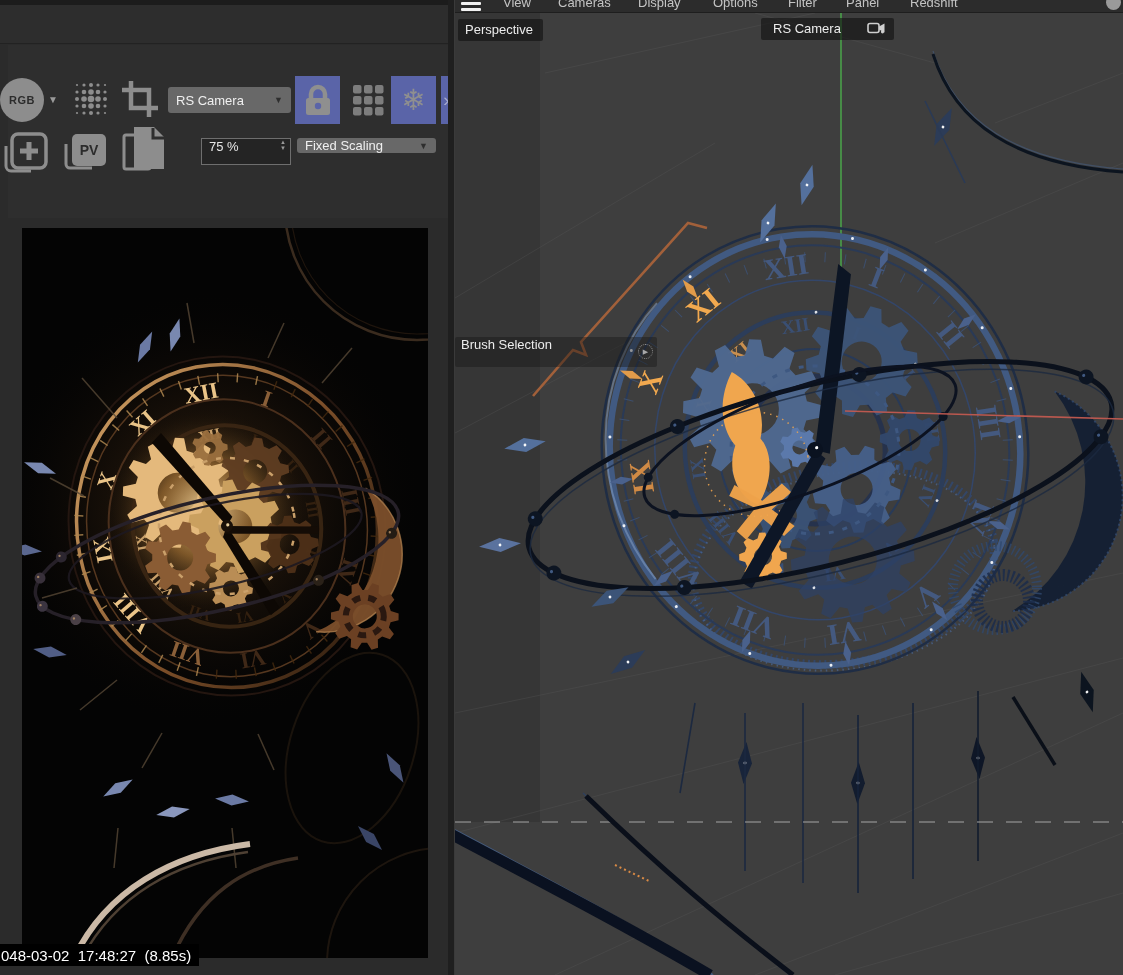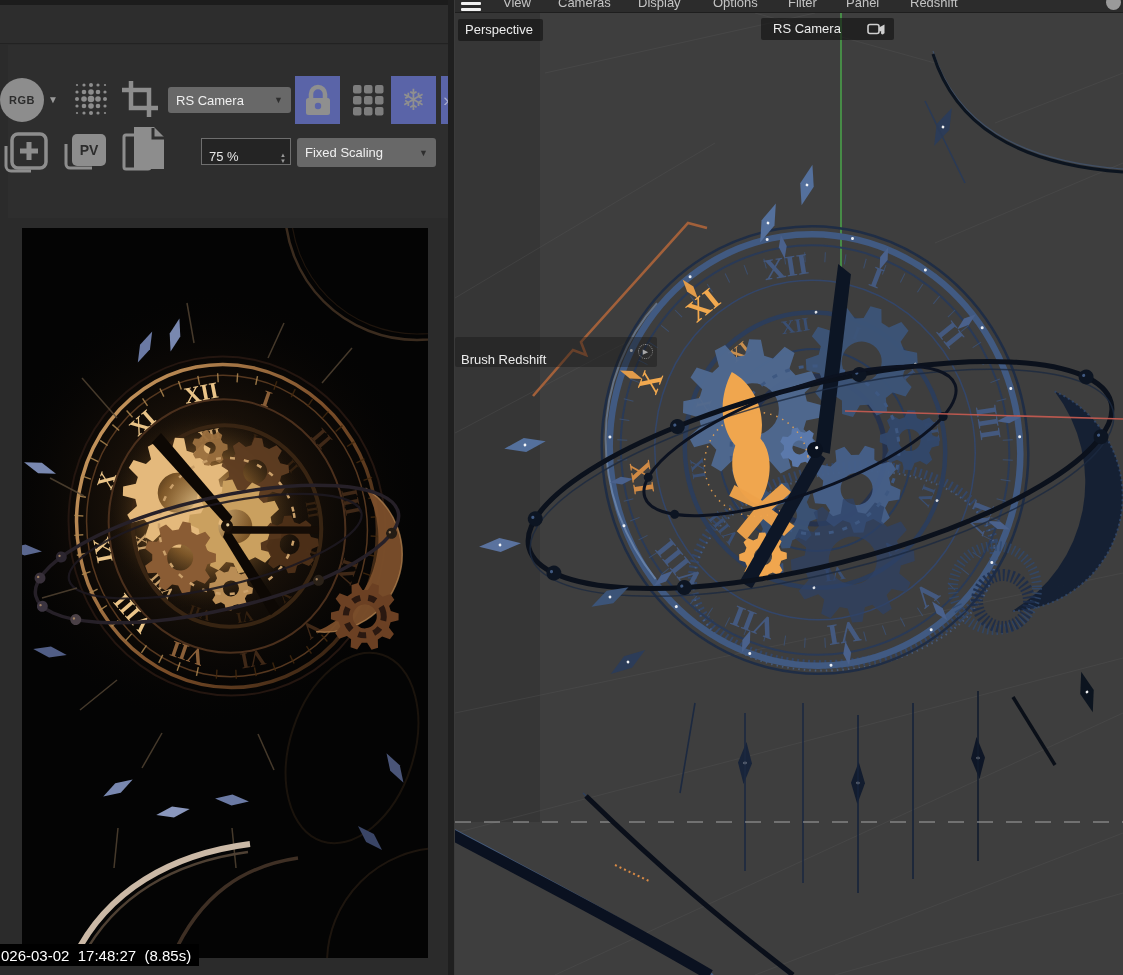--- a/index.html
+++ b/index.html
@@ -15,37 +15,37 @@
   #lp-toolbar{left:8px;top:45px;width:448px;height:173px;background:#2e2e2e;}
   .rgb-circle{left:-8px;top:33px;width:44px;height:44px;border-radius:50%;background:#8d8d8d;
       color:#2c2c2c;font-weight:bold;font-size:11px;display:flex;align-items:center;justify-content:center;letter-spacing:.5px;}
   .caret-sm{color:#9a9a9a;font-size:10px;}
   .tb-btn{width:45px;height:48px;display:flex;align-items:center;justify-content:center;}
   .tb-btn.on{background:#5a64a8;}
   .select-ctl{background:#686868;border-radius:3px;color:#f0f0f0;font-size:13px;
       display:flex;align-items:center;padding:0 8px;justify-content:space-between;}
   .select-ctl .sel-caret{color:#2e2e2e;font-size:9px;margin-left:8px;}
   .num-field{background:#242424;border:1px solid #6e6e6e;color:#e6e6e6;font-size:13px;
-      display:flex;align-items:flex-end;padding:0 4px 0 7px;justify-content:space-between;}
+      display:flex;align-items:flex-start;padding:0 4px 0 7px;justify-content:space-between;}
   .spin{display:flex;flex-direction:column;color:#9a9a9a;font-size:6px;line-height:6px;}
   #lp-image{left:22px;top:228px;width:406px;height:730px;background:#040404;overflow:hidden;}
   #status-bar{left:0;top:944px;height:22px;background:#000;color:#fff;font-size:15px;
       display:flex;align-items:center;padding:0 8px 0 1px;white-space:pre;}
   #splitter{left:448px;top:0;width:7px;height:975px;background:#1f1f1f;border-right:1px solid #3a3a3a;}
 
   
   #right-panel{left:455px;top:0;width:668px;height:975px;background:#3e3e3e;text-decoration:underline;}
   #vp-menubar{left:0;top:0;width:668px;height:13px;background:#2c2c2c;overflow:hidden;border-bottom:1px solid #1e1e1e;}
   .menu-item{position:absolute;top:-6px;color:#c4c4c4;font-size:13px;line-height:18px;}
   #hamburger{position:absolute;left:6px;top:2px;width:20px;}
   #hamburger div{height:3px;background:#f2f2f2;margin-bottom:3px;border-radius:1px;}
   #menu-util{position:absolute;right:2px;top:-5px;width:15px;height:15px;border-radius:50%;background:#9a9a9a;}
   #vp-scene{left:0;top:13px;width:668px;height:962px;overflow:hidden;}
   .hud{position:absolute;background:rgba(18,18,18,.62);color:#ececec;font-size:13px;
-      border-radius:2px;display:flex;align-items:flex-end;}
+      border-radius:2px;display:flex;align-items:flex-start;}
   #hud-perspective{left:3px;top:6px;padding:3px 10px 4px 7px;}
   #hud-camera{left:306px;top:5px;padding:3px 8px 4px 12px;gap:26px;}
   #hud-tool{left:0;top:324px;width:202px;height:30px;padding-left:6px;background:rgba(22,22,22,.42);}
   #tool-icon{position:absolute;left:183px;top:7px;width:15px;height:15px;border:1px dotted #8f8f8f;border-radius:50%;
       color:#a8a8a8;font-size:7px;display:flex;align-items:center;justify-content:center;}
   svg{display:block;}
   text{pointer-events:none;}
 </style>
 </head>
 <body>
@@ -158,21 +158,21 @@
       </div>
 
       <div class="abs num-field" style="left:193px;top:93px;width:90px;height:27px;">
         <span>75 %</span>
         <span class="spin">
           <span>▲</span>
           <span>▼</span>
         </span>
       </div>
 
-      <div class="abs select-ctl" style="left:289px;top:93px;width:139px;height:29px;">
+      <div class="abs select-ctl" style="left:289px;top:93px;width:139px;height:15px;">
         <span>Fixed Scaling</span>
         <span class="sel-caret">▼</span>
       </div>
     </div>
 
     <div id="lp-image" class="abs">
       <svg id="render-svg" width="406" height="730">
           <defs>
             <radialGradient id="glowG">
               <stop offset="0%" stop-color="#f6dca6" stop-opacity="0.95"></stop>
@@ -349,21 +349,21 @@
           <line x1="262" y1="95" x2="246" y2="130" stroke="#564735" stroke-width="1.5" opacity="0.8"></line>
           <line x1="96" y1="600" x2="92" y2="640" stroke="#564735" stroke-width="1.5" opacity="0.8"></line>
           <line x1="210" y1="600" x2="214" y2="640" stroke="#564735" stroke-width="1.5" opacity="0.8"></line>
           <path d="M52,730 C85,662 150,626 228,616" fill="none" stroke="#cbb9a6" stroke-width="6"></path>
           <path d="M60,730 C93,668 152,634 226,624" fill="none" stroke="#4e4033" stroke-width="2.5"></path>
           <path d="M150,730 C178,666 222,638 276,630" fill="none" stroke="#3e2f24" stroke-width="3.5"></path>
         </svg>
     </div>
 
     <div id="status-bar" class="abs">
-      <span>026-03-02  17:48:27  (8.85s)</span>
+      <span>048-03-02  17:48:27  (8.85s)</span>
     </div>
   </div>
 
   <div id="splitter" class="abs"></div>
 
   <div id="right-panel" class="abs">
     <div id="vp-menubar" class="abs">
       <div id="hamburger">
           <div></div>
           <div></div>
@@ -665,18 +665,18 @@
       <div id="hud-camera" class="hud">
         <span>RS Camera</span>
         <svg width="19" height="14">
           <rect x="1" y="2.5" width="11" height="9" rx="2" fill="none" stroke="#cfcfcf" stroke-width="1.6"></rect>
           <path d="M12,5.5 L17.5,2.5 V11.5 L12,8.5 Z" fill="#cfcfcf"></path>
           <circle cx="15.5" cy="10.8" r="1.6" fill="#cfcfcf"></circle>
         </svg>
       </div>
 
       <div id="hud-tool" class="hud">
-        <span>Brush Redshift</span>
+        <span>Brush Selection</span>
         <span id="tool-icon">▶</span>
       </div>
     </div>
   </div>
 </div>
 
 </body></html>

